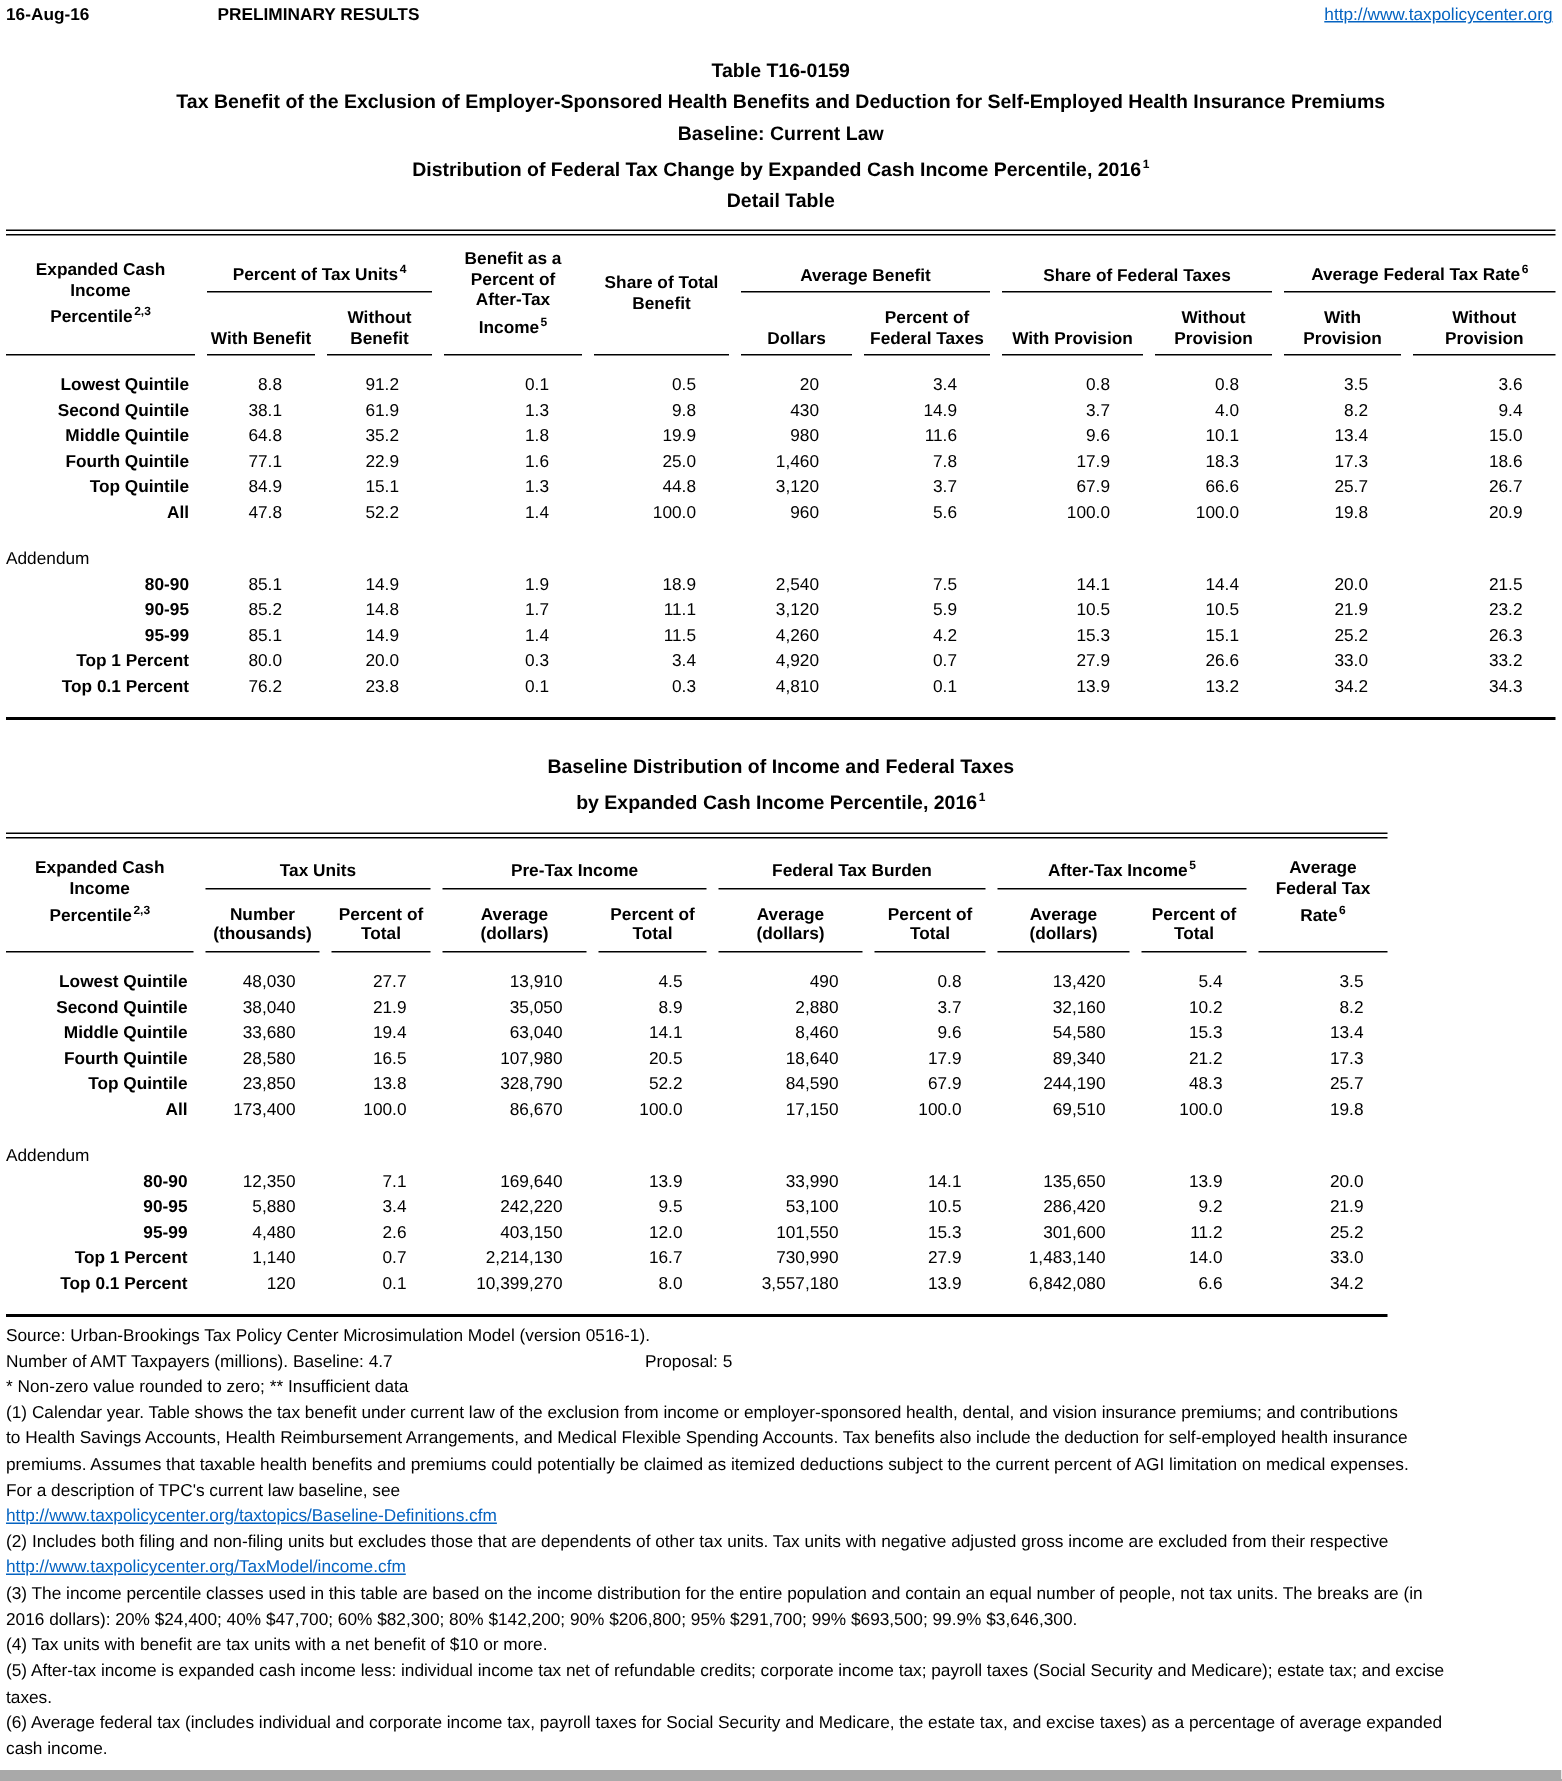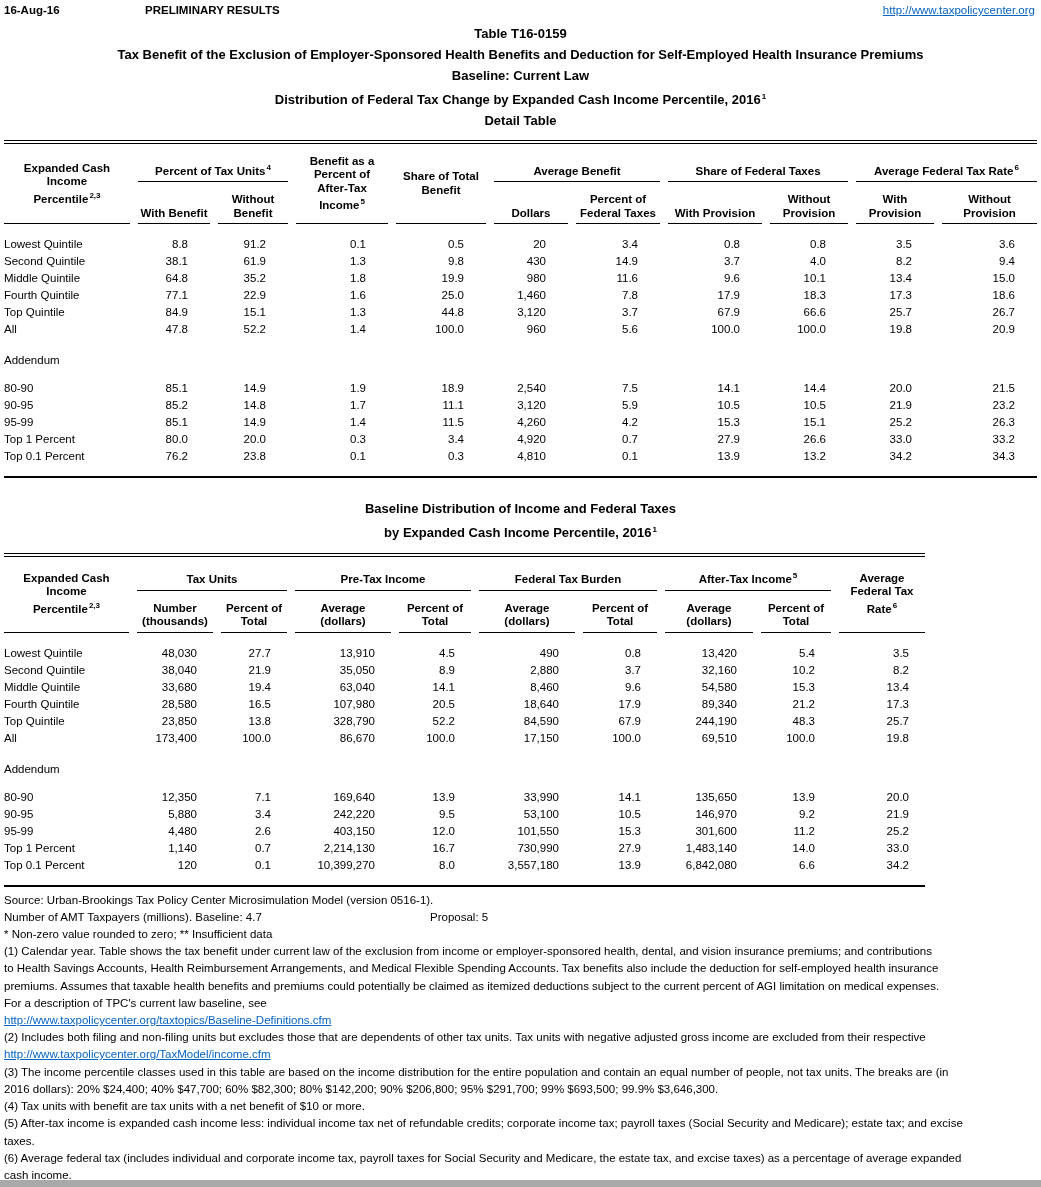--- a/index.html
+++ b/index.html
@@ -12,21 +12,21 @@
   }
   sup { font-size:8px; vertical-align:super; margin-left:1px; }
 
   
   .topbar { position:relative; height:18px; font-size:11.5px; font-weight:bold; }
   .topbar .date   { position:absolute; left:4px;  top:4px; }
   .topbar .prelim { position:absolute; left:145px; top:4px;text-align:center; }
   .topbar .toplink{ position:absolute; right:6px; top:4px; color:#0563C1; text-decoration:underline; font-weight:normal; cursor:pointer; }
 
   
-  .titles { margin-top:5px; text-align:center; font-weight:bold; font-size:13px; line-height:21px; }
+  .titles { margin-top:18px; text-align:center; font-weight:bold; font-size:13px; line-height:21px; }
   .t2titles { margin-top:20px; text-align:center; font-weight:bold; font-size:13px; line-height:21px; }
 
   
   .rule-double { border-top:4px double #000; }
   .rule-single { border-top:2px solid #000; }
 
   
   .twrap { margin-left:4px; }
   .t1 { width:1033px; }
   .t2 { width:921px; }
@@ -55,24 +55,24 @@
   .t2 .gati { grid-column:8/10; grid-row:1; }
   .t2 .cafr { grid-column:10; grid-row:1/3; }
   .t2 .s1{grid-column:2;grid-row:2}.t2 .s2{grid-column:3;grid-row:2}.t2 .s3{grid-column:4;grid-row:2}.t2 .s4{grid-column:5;grid-row:2}
   .t2 .s5{grid-column:6;grid-row:2}.t2 .s6{grid-column:7;grid-row:2}.t2 .s7{grid-column:8;grid-row:2}.t2 .s8{grid-column:9;grid-row:2}
 
   
   .tbody { grid-auto-rows:17px; font-size:11.5px; }
   .tbody .cell { line-height:17px; white-space:nowrap; }
   .tbody .num { text-align:right; padding-right:22px; }
   .t2 .tbody .num { padding-right:16px; }
-  .tbody .rowlabel { font-weight:normal; text-align:left; padding-right:4px; }
+  .tbody .rowlabel { font-weight:bold; text-align:right; padding-right:4px; }
   .tb-main { margin-top:12px; }
   .addendum-label { margin-top:14px; font-weight:normal; font-size:11.5px; line-height:17px; }
-  .tb-add { margin-top:11px; }
+  .tb-add { margin-top:0; }
   .t1 .rule-single, .t2 .rule-single { margin-top:11px; }
   .t1 .rule-double, .t2 .rule-double { margin-top:9px; }
 
   
   .footnotes { margin:5px 0 0 4px; }
   .fnline { font-size:11.5px; line-height:17.2px; white-space:nowrap; position:relative; }
   .fnline.link { color:#0563C1; text-decoration:underline; cursor:pointer; }
   .fn-extra { position:absolute; left:426px; }
 
   .graybar { position:absolute; left:0; bottom:0; width:1041px; height:7px; background:#a9a9a9; }
@@ -357,21 +357,21 @@
         <div class="cell num">135,650</div>
         <div class="cell num">13.9</div>
         <div class="cell num">20.0</div>
         <div class="cell rowlabel">90-95</div>
         <div class="cell num">5,880</div>
         <div class="cell num">3.4</div>
         <div class="cell num">242,220</div>
         <div class="cell num">9.5</div>
         <div class="cell num">53,100</div>
         <div class="cell num">10.5</div>
-        <div class="cell num">146,970</div>
+        <div class="cell num">286,420</div>
         <div class="cell num">9.2</div>
         <div class="cell num">21.9</div>
         <div class="cell rowlabel">95-99</div>
         <div class="cell num">4,480</div>
         <div class="cell num">2.6</div>
         <div class="cell num">403,150</div>
         <div class="cell num">12.0</div>
         <div class="cell num">101,550</div>
         <div class="cell num">15.3</div>
         <div class="cell num">301,600</div>

